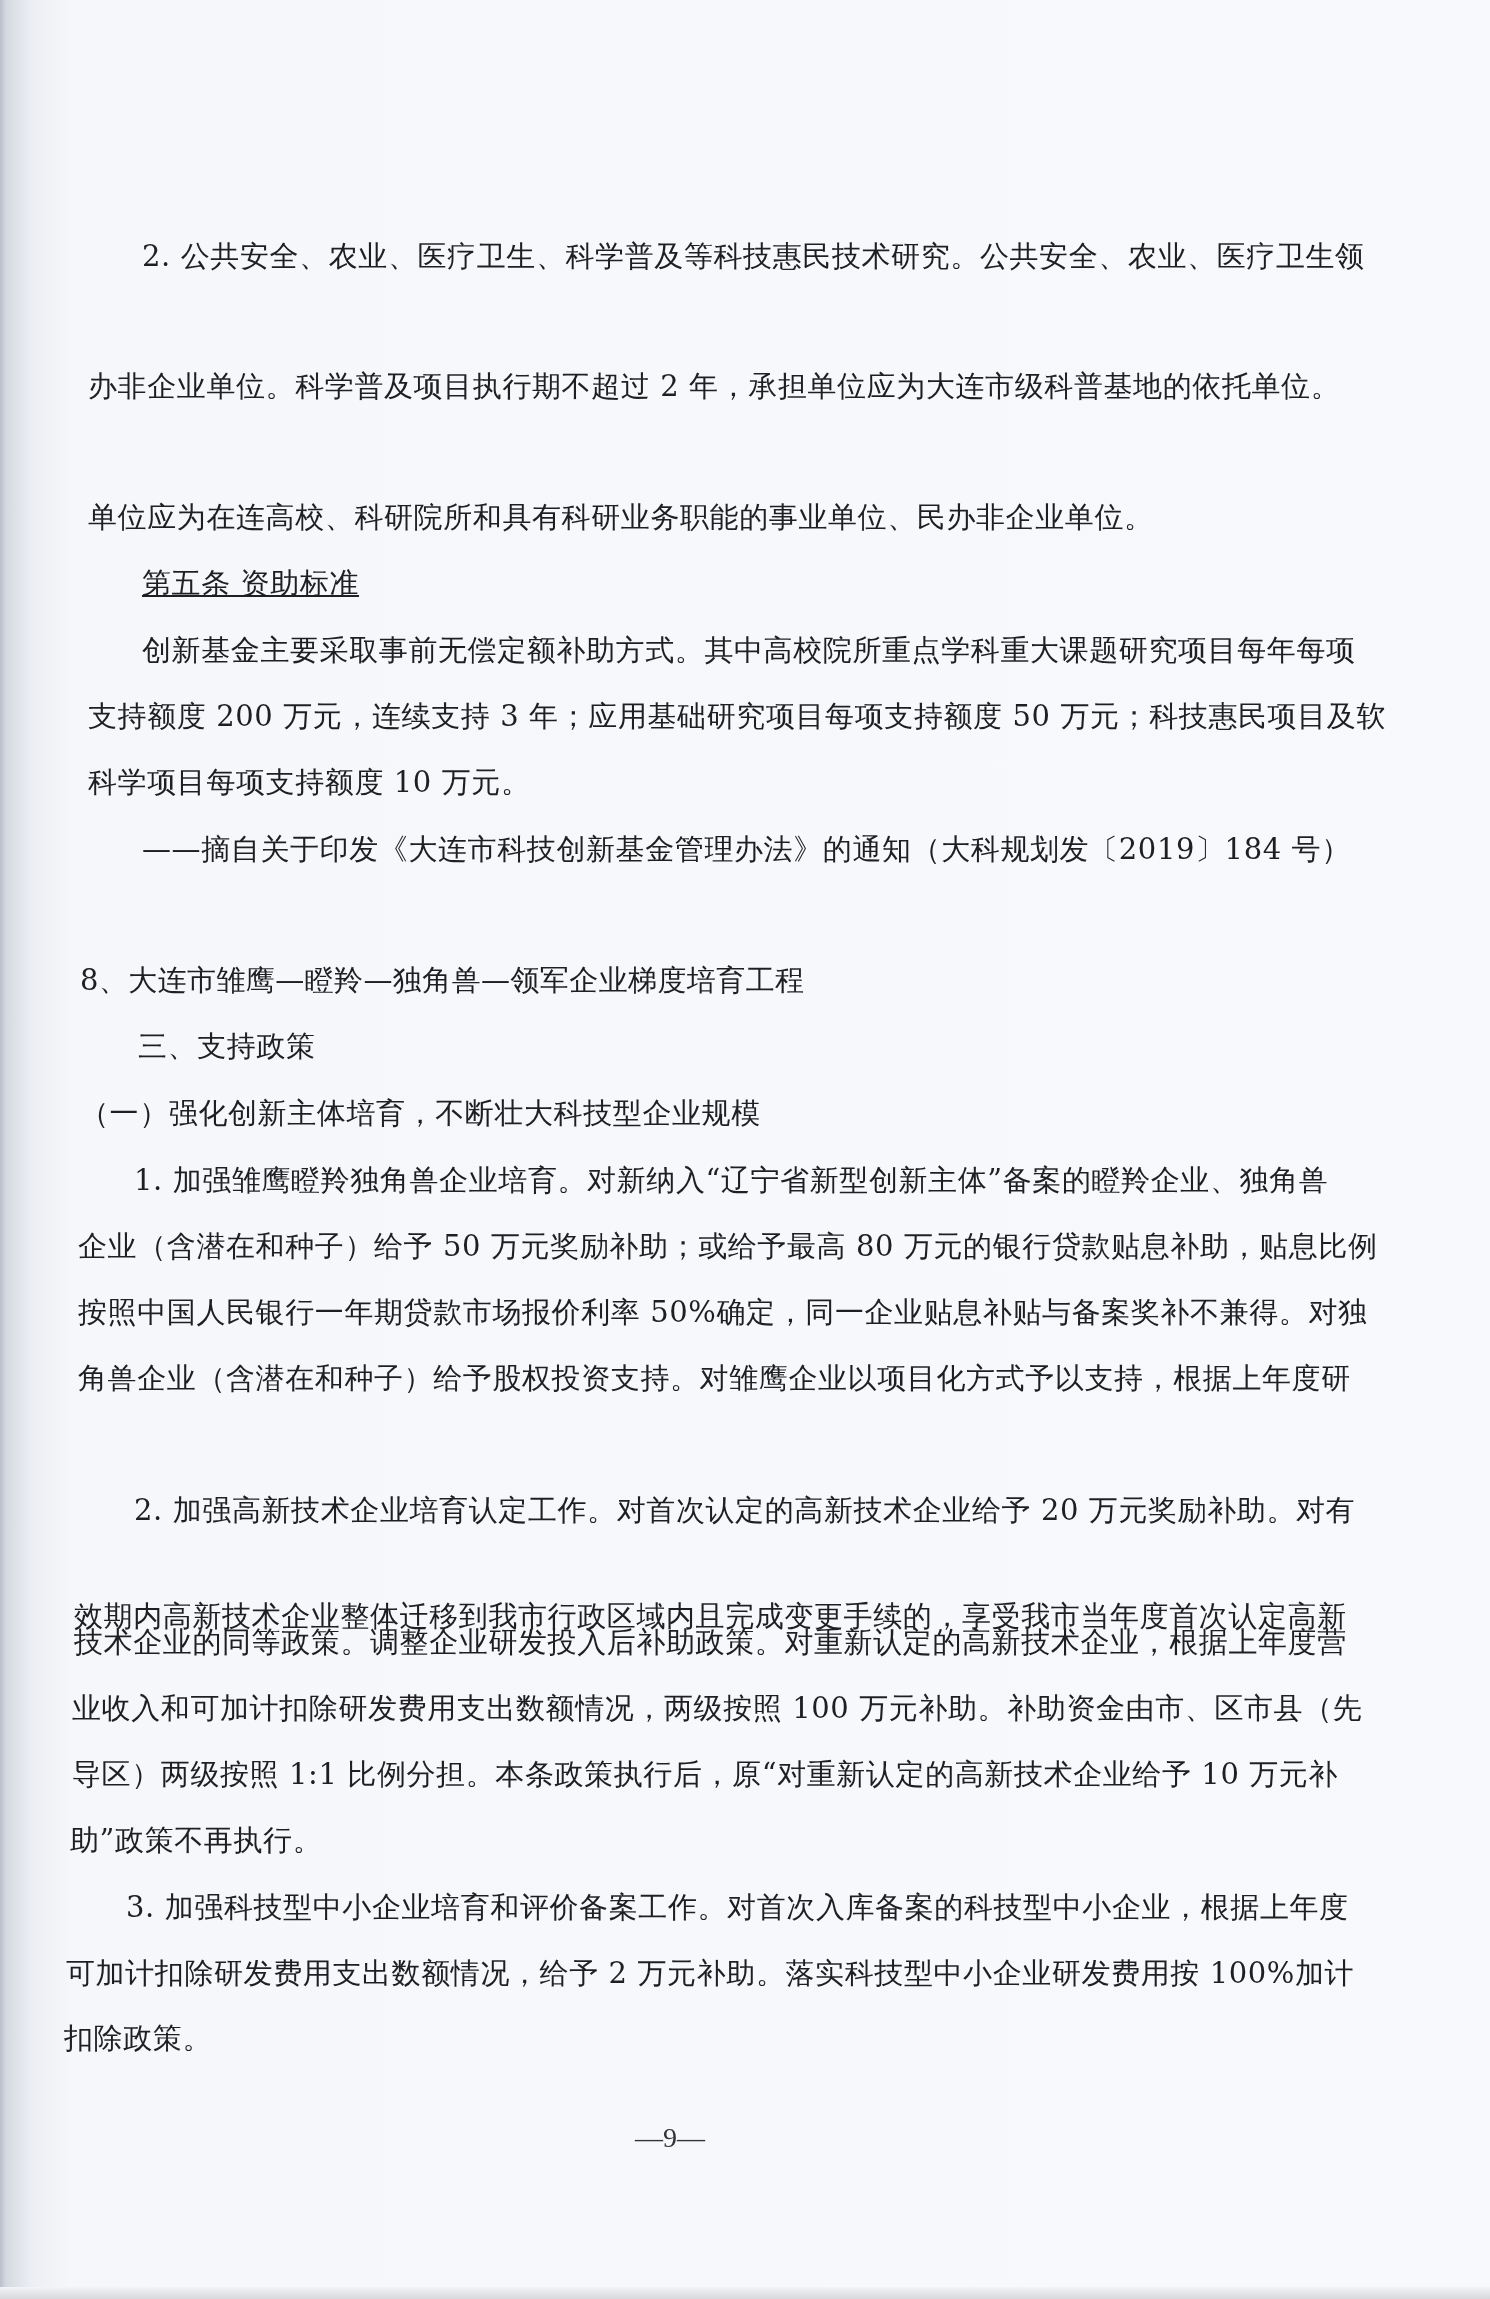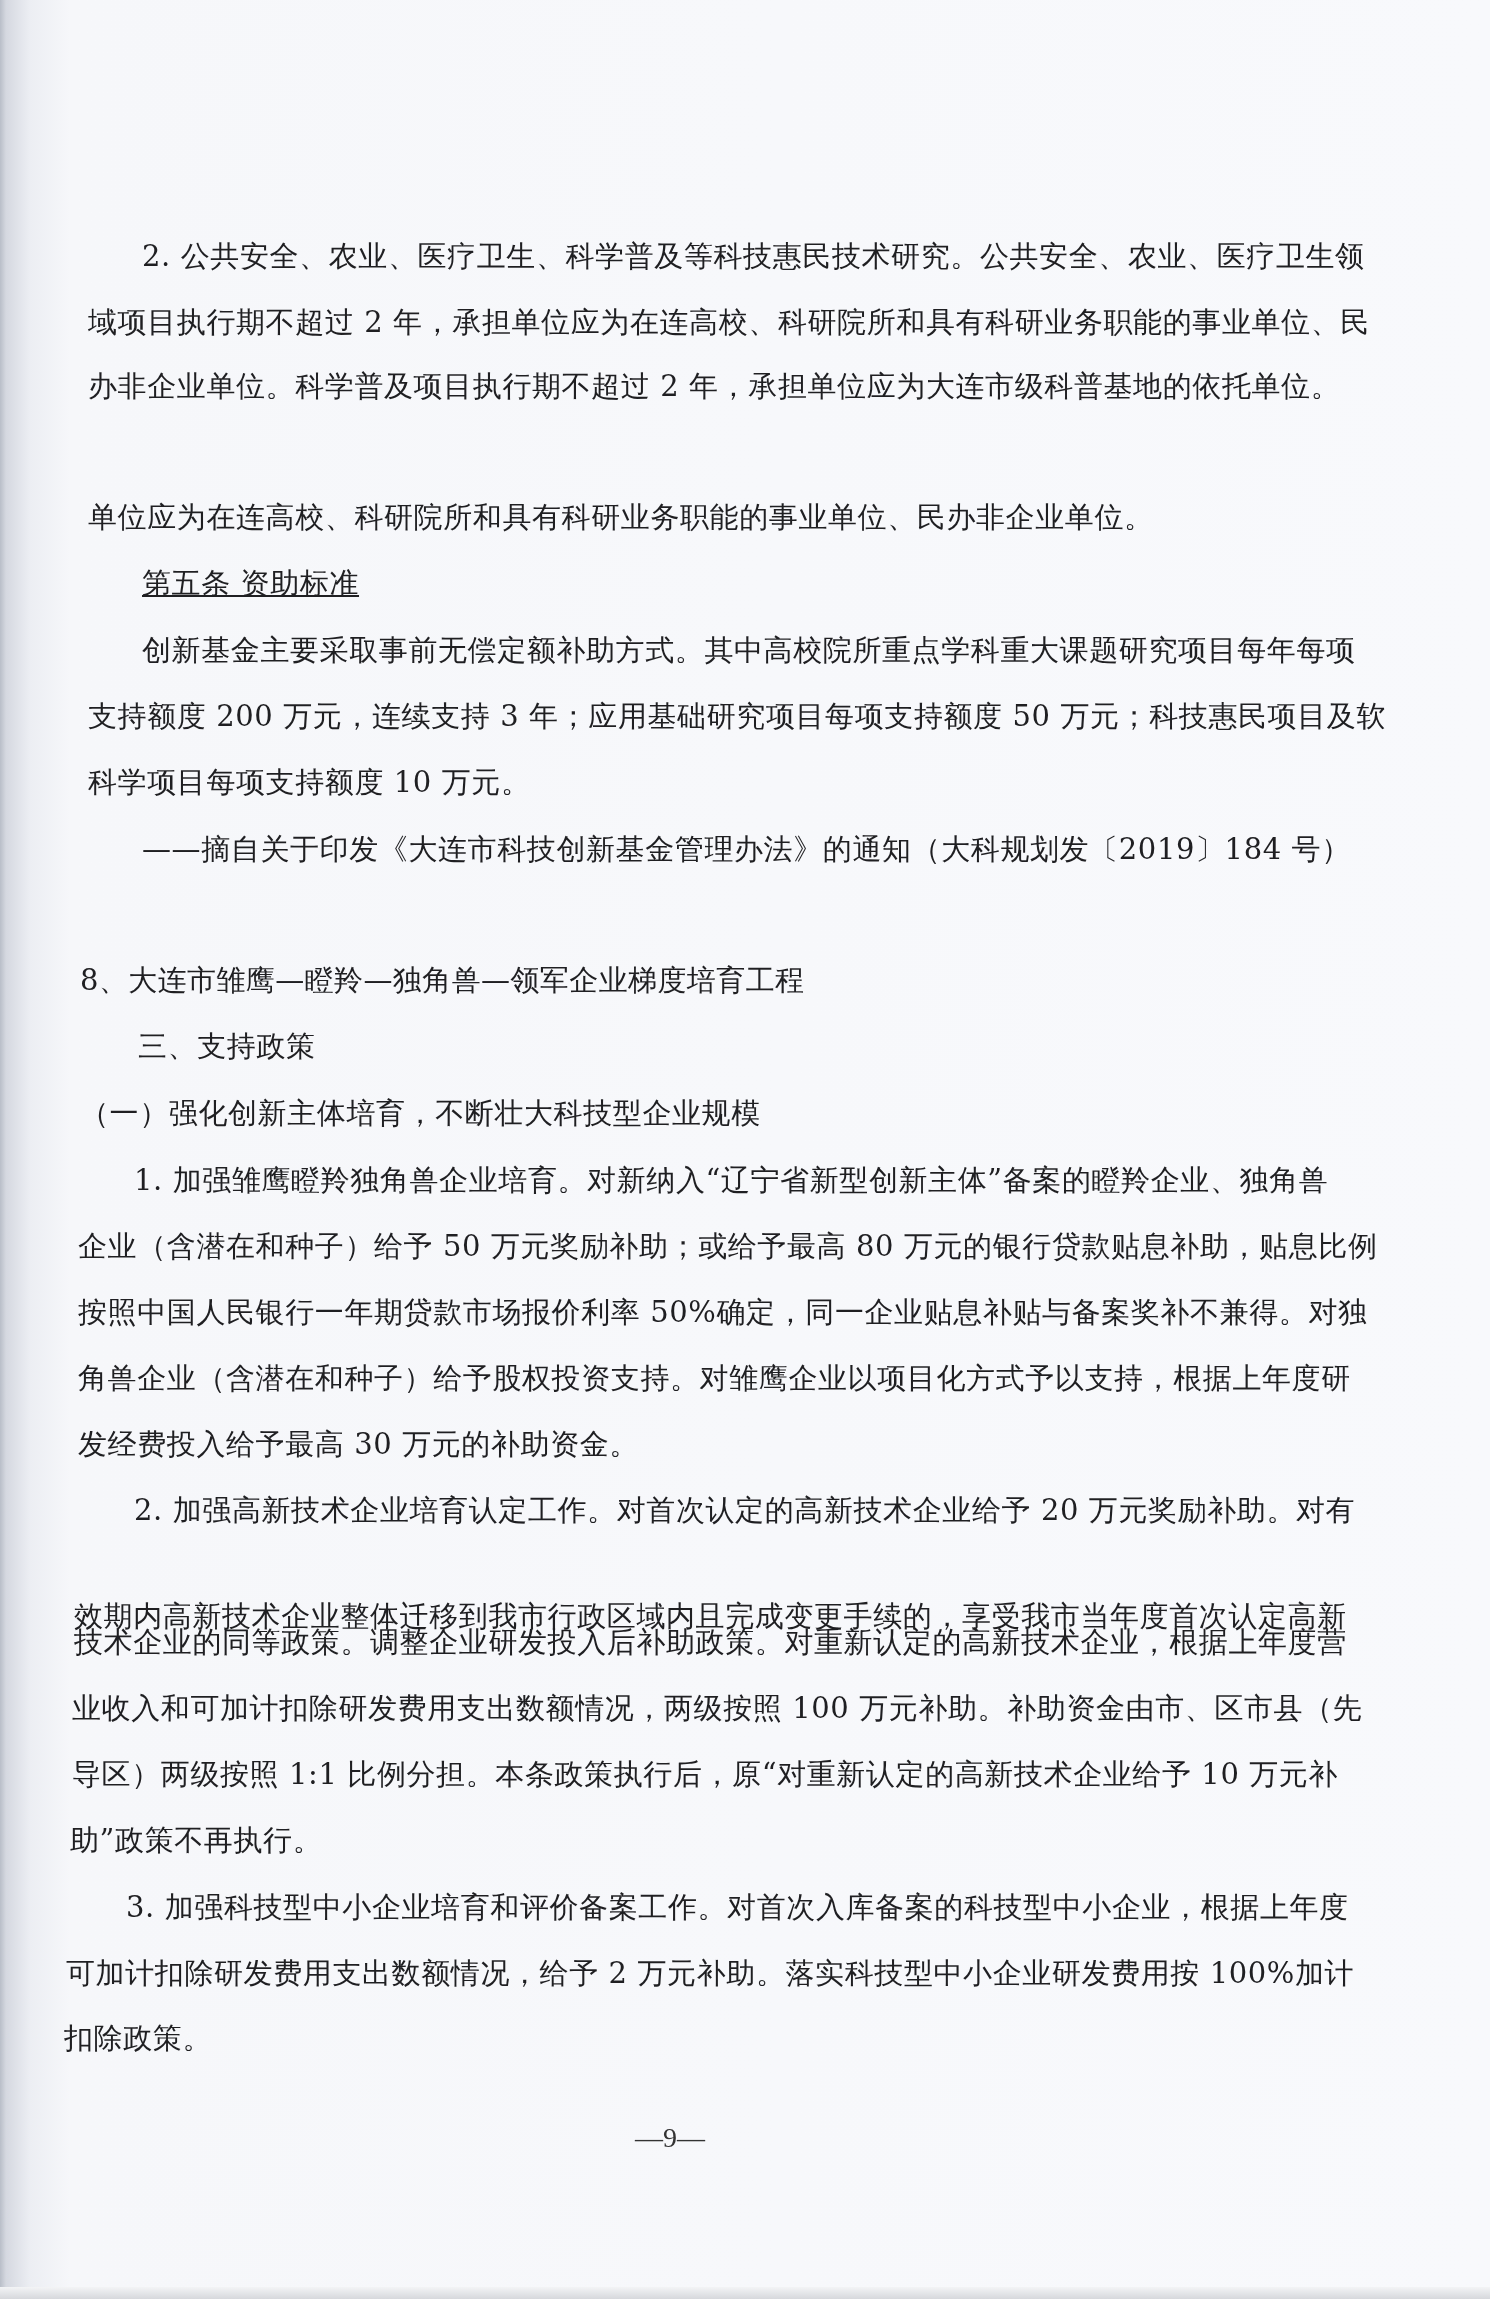--- a/index.html
+++ b/index.html
@@ -28,21 +28,20 @@
       font-size: 28px; line-height: 36px;
       font-family: "Liberation Serif", serif; color: #333;
     }
   </style>
 </head>
 <body>
 
 <div class="page">
 
   <div class="line" style="left:142px; top:238px;">2. 公共安全、农业、医疗卫生、科学普及等科技惠民技术研究。公共安全、农业、医疗卫生领</div>
-  <div class="line" style="left:88px; top:304px;">域项目执行期不超过 2 年，承担单位应为在连高校、科研院所和具有科研业务职能的事业单位、民</div>
   <div class="line" style="left:88px; top:368px;">办非企业单位。科学普及项目执行期不超过 2 年，承担单位应为大连市级科普基地的依托单位。</div>
 
   <div class="line" style="left:88px; top:499px;">单位应为在连高校、科研院所和具有科研业务职能的事业单位、民办非企业单位。</div>
 
   <div class="line" style="left:142px; top:565px;text-decoration:underline;">第五条 资助标准</div>
 
   <div class="line" style="left:142px; top:632px;">创新基金主要采取事前无偿定额补助方式。其中高校院所重点学科重大课题研究项目每年每项</div>
   <div class="line" style="left:88px; top:698px;">支持额度 200 万元，连续支持 3 年；应用基础研究项目每项支持额度 50 万元；科技惠民项目及软</div>
   <div class="line" style="left:88px; top:764px;">科学项目每项支持额度 10 万元。</div>
 
@@ -51,21 +50,20 @@
   <div class="line heading" style="left:80px; top:962px;">8、大连市雏鹰—瞪羚—独角兽—领军企业梯度培育工程</div>
 
   <div class="line" style="left:138px; top:1028px;">三、支持政策</div>
 
   <div class="line" style="left:80px; top:1095px;">（一）强化创新主体培育，不断壮大科技型企业规模</div>
 
   <div class="line" style="left:134px; top:1162px;">1. 加强雏鹰瞪羚独角兽企业培育。对新纳入“辽宁省新型创新主体”备案的瞪羚企业、独角兽</div>
   <div class="line" style="left:78px; top:1228px;">企业（含潜在和种子）给予 50 万元奖励补助；或给予最高 80 万元的银行贷款贴息补助，贴息比例</div>
   <div class="line" style="left:78px; top:1294px;">按照中国人民银行一年期贷款市场报价利率 50%确定，同一企业贴息补贴与备案奖补不兼得。对独</div>
   <div class="line" style="left:78px; top:1360px;">角兽企业（含潜在和种子）给予股权投资支持。对雏鹰企业以项目化方式予以支持，根据上年度研</div>
-  <div class="line" style="left:78px; top:1426px;">发经费投入给予最高 30 万元的补助资金。</div>
 
   <div class="line" style="left:134px; top:1492px;">2. 加强高新技术企业培育认定工作。对首次认定的高新技术企业给予 20 万元奖励补助。对有</div>
   <div class="line" style="left:74px; top:1558px;margin-top:40px;">效期内高新技术企业整体迁移到我市行政区域内且完成变更手续的，享受我市当年度首次认定高新</div>
   <div class="line" style="left:74px; top:1624px;">技术企业的同等政策。调整企业研发投入后补助政策。对重新认定的高新技术企业，根据上年度营</div>
   <div class="line" style="left:72px; top:1690px;">业收入和可加计扣除研发费用支出数额情况，两级按照 100 万元补助。补助资金由市、区市县（先</div>
   <div class="line" style="left:72px; top:1756px;">导区）两级按照 1:1 比例分担。本条政策执行后，原“对重新认定的高新技术企业给予 10 万元补</div>
   <div class="line" style="left:70px; top:1822px;">助”政策不再执行。</div>
 
   <div class="line" style="left:126px; top:1889px;">3. 加强科技型中小企业培育和评价备案工作。对首次入库备案的科技型中小企业，根据上年度</div>
   <div class="line" style="left:66px; top:1955px;">可加计扣除研发费用支出数额情况，给予 2 万元补助。落实科技型中小企业研发费用按 100%加计</div>

